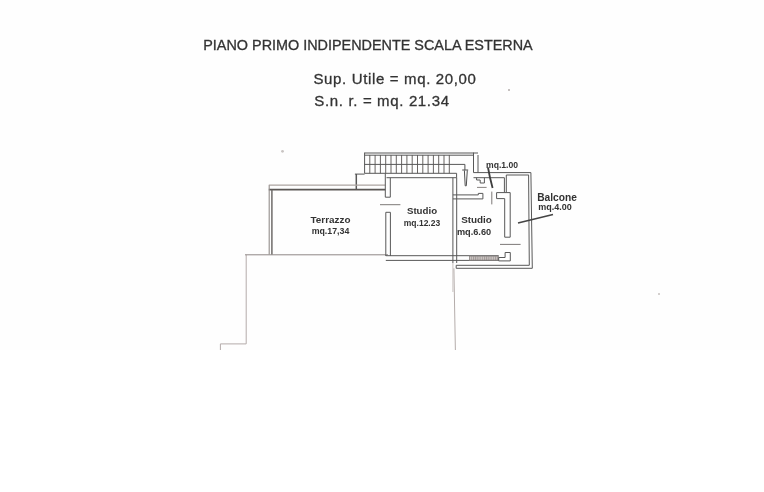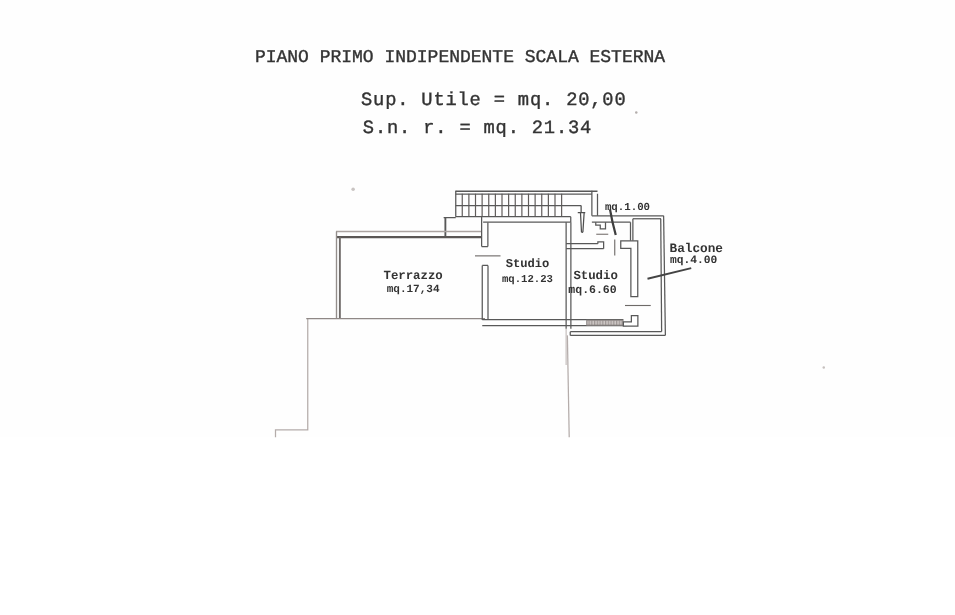--- a/index.html
+++ b/index.html
@@ -1,17 +1,17 @@
 <!DOCTYPE html>
 <html><head>
 <meta charset="utf-8">
 <style>
 html,body{margin:0;padding:0;background:#ffffff;}
 #page{width:764px;height:350px;position:relative;background:#fefefe;overflow:hidden;
-font-family:Liberation Mono, monospace;}
+font-family:Liberation Sans, sans-serif;}
 svg{position:absolute;left:0;top:0;filter:blur(0.24px);}
 </style>
 </head>
 <body>
 <div id="page">
 <svg width="764" height="492" viewBox="0 0 764 492">
 <defs>
 <pattern id="winhatch" width="2.2" height="4" patternUnits="userSpaceOnUse">
 <rect width="2.2" height="4" fill="#cdc7c5"></rect>
 <rect width="1" height="4" fill="#a09896"></rect>

